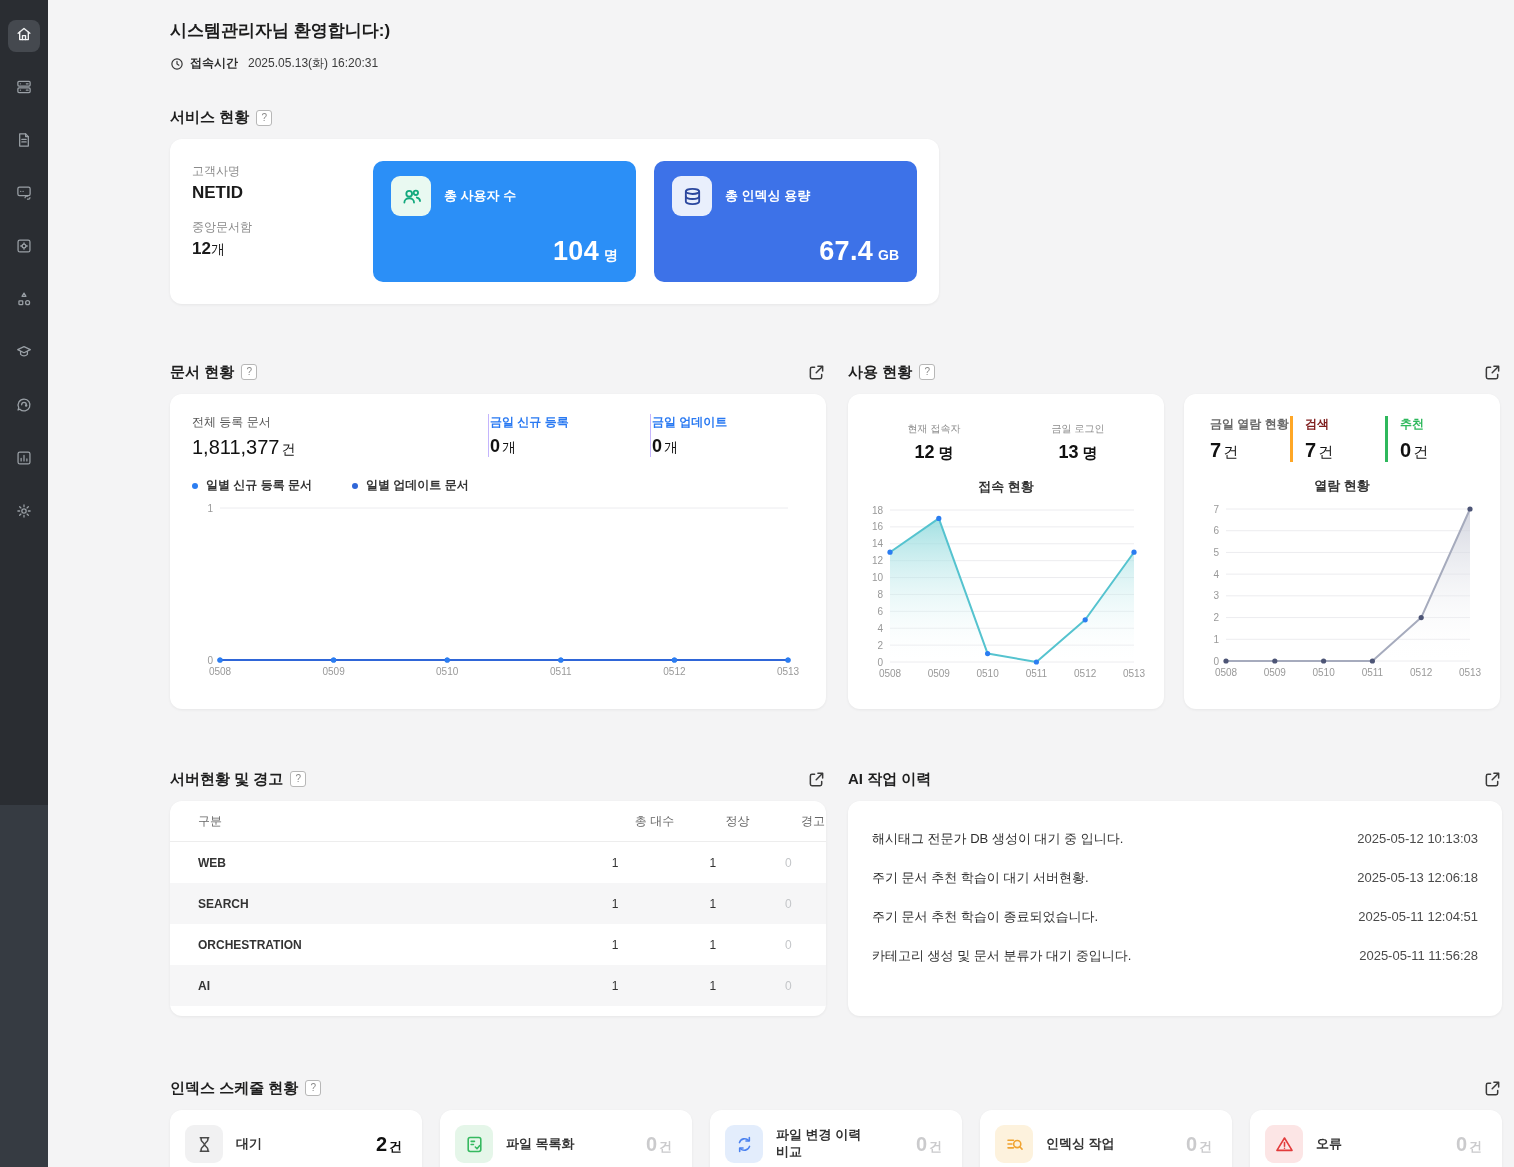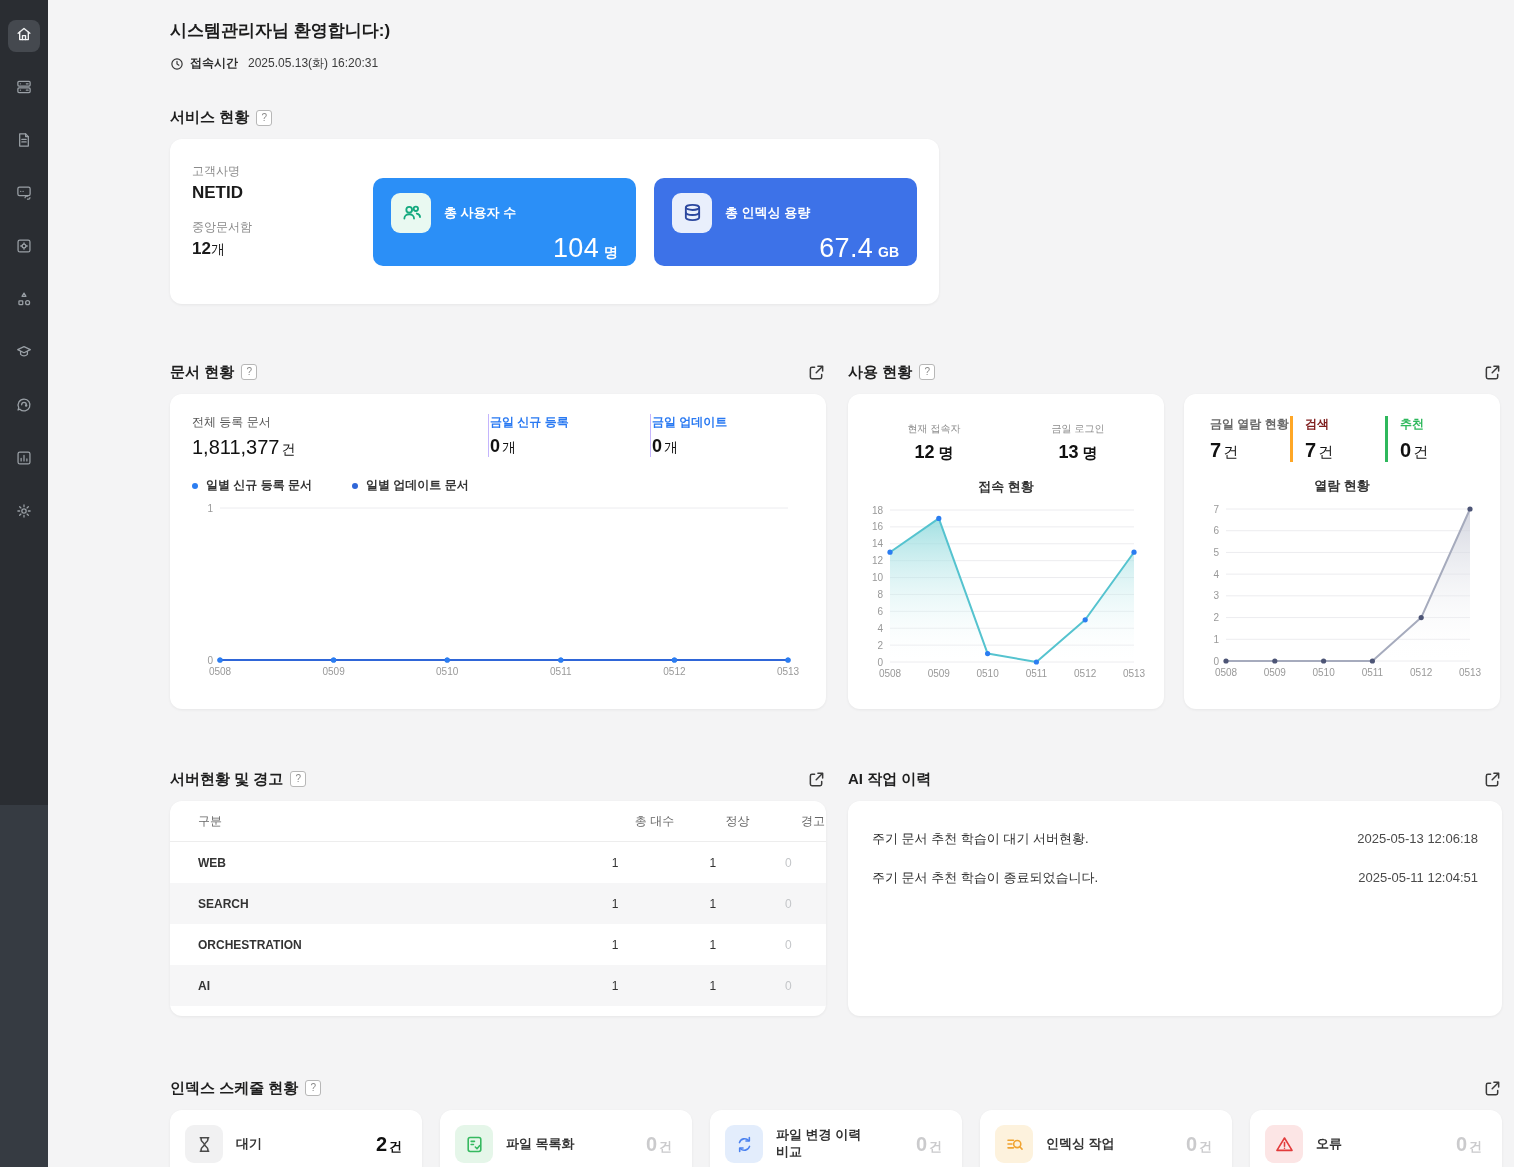--- a/index.html
+++ b/index.html
@@ -27,31 +27,31 @@
   .card{background:#fff;border-radius:12px;box-shadow:0 1px 3px rgba(0,0,0,.06)}
 
   
   .service-section{margin-top:36px}
   .service-card{width:769px;height:165px;margin-top:12px;display:flex;align-items:center;padding:0 22px;box-sizing:border-box;gap:18px}
   .service-info{width:168px;align-self:flex-start;padding-top:24px}
   .info-label{font-size:12px;color:#8b8b8b}
   .info-value{font-size:17px;font-weight:bold;margin-top:3px;color:#1a1a1a}
   .info-unit{font-weight:normal;font-size:14px}
   .mt16{margin-top:16px}
-  .kpi-card{width:263px;height:88px;border-radius:10px;padding:15px 18px;box-sizing:border-box;display:flex;flex-direction:column;color:#fff;flex:none}
+  .kpi-card{width:263px;height:121px;border-radius:10px;padding:15px 18px;box-sizing:border-box;display:flex;flex-direction:column;color:#fff;flex:none}
   .kpi-users{background:#2b8ff7}
   .kpi-indexing{background:#3d72e8}
   .kpi-head{display:flex;align-items:center;gap:13px}
   .kpi-icon{width:40px;height:40px;border-radius:9px;display:flex;align-items:center;justify-content:center;flex:none}
   .kpi-users .kpi-icon{background:#e9f9f1;color:#13a97e}
   .kpi-indexing .kpi-icon{background:#e9effc;color:#2b479e}
   .kpi-icon svg{width:23px;height:23px}
   .kpi-label{font-size:13px;font-weight:bold}
   .kpi-value-row{margin-top:auto;align-self:flex-end;display:flex;align-items:baseline;gap:5px}
-  .kpi-value{font-size:27px;font-weight:400;letter-spacing:.3px}
+  .kpi-value{font-size:27px;font-weight:700;letter-spacing:.3px}
   .kpi-unit{font-size:14px;font-weight:600}
 
   
   .row2{display:flex;gap:22px;margin-top:58px}
   .row3{display:flex;gap:22px;margin-top:60px}
   .col-left{width:656px;flex:none}
   .col-right{flex:1;min-width:0}
   .col-card{margin-top:12px}
 
   
@@ -547,26 +547,34 @@
         <button class="ext-btn">
             <svg viewBox="0 0 18 18" fill="none" stroke="currentColor" stroke-width="1.6" stroke-linecap="round" stroke-linejoin="round">
               <path d="M7 3.5 H4.2 C3.3 3.5 2.5 4.3 2.5 5.2 V13.8 C2.5 14.7 3.3 15.5 4.2 15.5 H12.8 C13.7 15.5 14.5 14.7 14.5 13.8 V11"></path>
               <path d="M10.5 2.5 H15.5 V7.5"></path>
               <path d="M15 3 L8.7 9.3"></path>
             </svg>
           </button>
       </div>
       <div class="card col-card ai-card">
         <div class="ai-row">
+          <span class="ai-text">해시태그 전문가 DB 생성이 대기 중 입니다.</span>
+          <span class="ai-time">2025-05-12 10:13:03</span>
+        </div>
+        <div class="ai-row">
           <span class="ai-text">주기 문서 추천 학습이 대기 서버현황.</span>
           <span class="ai-time">2025-05-13 12:06:18</span>
         </div>
         <div class="ai-row">
           <span class="ai-text">주기 문서 추천 학습이 종료되었습니다.</span>
           <span class="ai-time">2025-05-11 12:04:51</span>
+        </div>
+        <div class="ai-row">
+          <span class="ai-text">카테고리 생성 및 문서 분류가 대기 중입니다.</span>
+          <span class="ai-time">2025-05-11 11:56:28</span>
         </div>
       </div>
     </div>
   </div>
 
   <div class="row4">
     <div class="section-head">
       <span class="section-title">인덱스 스케줄 현황</span>
       <span class="help-badge">?</span>
       <button class="ext-btn">

